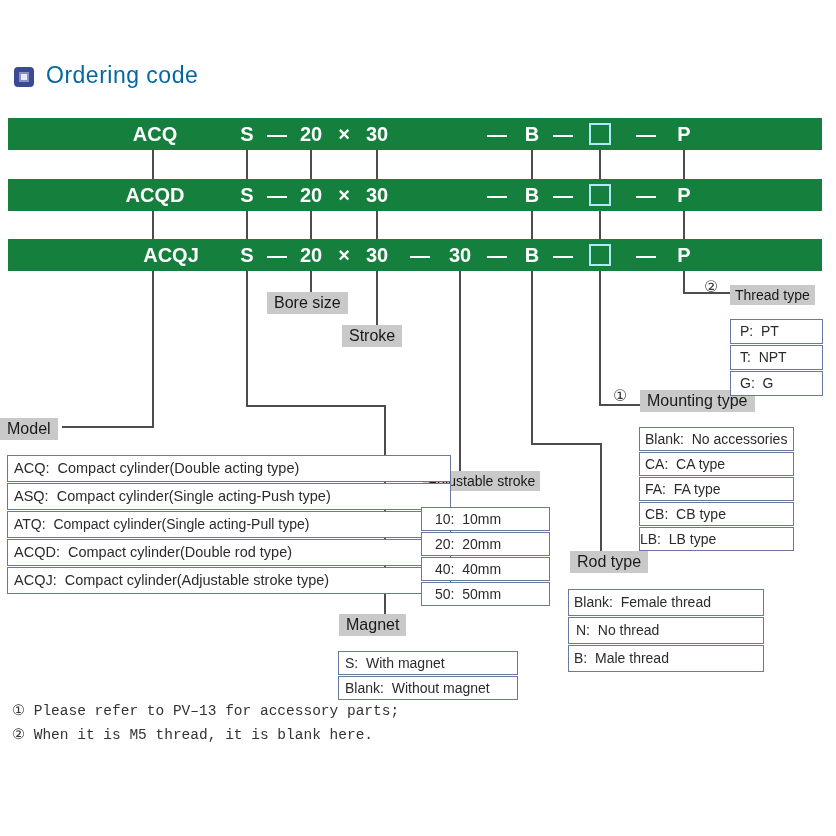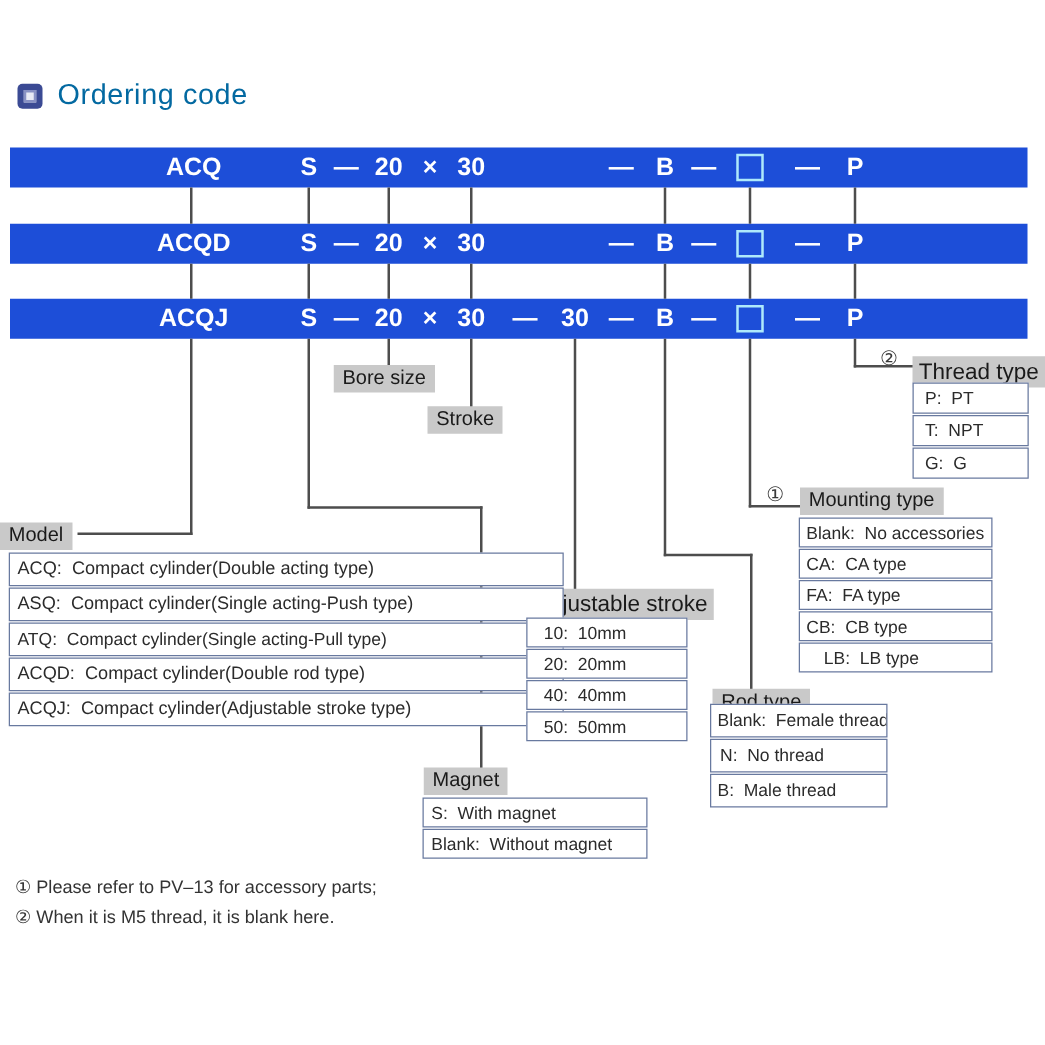--- a/index.html
+++ b/index.html
@@ -8,40 +8,40 @@
     position:relative; width:836px; height:836px; background:#ffffff;
     font-family:"Liberation Sans","DejaVu Sans",sans-serif; color:#2b2b2b;
     overflow:hidden;
   }
   .ticon { position:absolute; left:14px; top:67px; width:20px; height:20px;
     background:#3b4a94; border-radius:4px; }
   .ticon .inner { position:absolute; left:5px; top:5px; width:10px; height:10px;
     background:#e8eaf5; border:2px solid #8891c4; }
   .title { position:absolute; left:46px; top:62px; font-size:23px; color:#0369a1; letter-spacing:0.5px; }
 
-  .bar { position:absolute; left:8px; width:814px; height:32px; background:#1d4ed8; }
+  .bar { position:absolute; left:8px; width:814px; height:32px; background:#15803d; }
   .seg { position:absolute; top:0; line-height:32px; transform:translateX(-50%);
     color:#ffffff; font-weight:bold; font-size:20px; white-space:pre; }
   .sq { position:absolute; top:5px; width:22px; height:22px; transform:translateX(-50%);
     border:2px solid #aee9fb; background:transparent; }
 
   .vl { position:absolute; width:2px; background:#4d4d4d; }
   .hl { position:absolute; height:2px; background:#4d4d4d; }
 
   .glabel { position:absolute; background:#c9c9c9; color:#1a1a1a;
     padding:2px 7px; font-size:16px; white-space:pre; }
-  .glabel.sm { font-size:18px; padding:2px 5px;text-align:center; }
+  .glabel.sm { font-size:14px; padding:2px 5px;text-align:center; }
 
-  .tbl { position:absolute; }
+  .tbl { position:absolute;margin-top:13px; }
   .trow { border:1px solid #68799f; background:#ffffff; color:#2b2b2b;
     font-size:14px; white-space:pre; overflow:hidden; }
   .trow + .trow { margin-top:1px; }
 
   .callout { position:absolute; font-size:16px; color:#3a3a3a; }
-  .fnote { position:absolute; left:12px; font-size:14.5px; color:#333333; white-space:pre; }
+  .fnote { position:absolute; left:12px; font-size:14.5px; color:#333333; white-space:pre;font-family:Liberation Mono, monospace; }
 </style>
 </head>
 <body>
 
 <div class="canvas">
 
   <div class="ticon">
       <div class="inner"></div>
     </div>
   <div class="title">Ordering code</div>
@@ -70,21 +70,21 @@
     <span class="seg" style="left:369px">30</span>
     <span class="seg" style="left:489px">—</span>
     <span class="seg" style="left:524px">B</span>
     <span class="seg" style="left:555px">—</span>
     <span class="sq" style="left:592px"></span>
     <span class="seg" style="left:638px">—</span>
     <span class="seg" style="left:676px">P</span>
   </div>
 
   <div class="bar" style="top:239px">
-    <span class="seg" style="left:147px">ACQJ</span>
+    <span class="seg" style="left:163px">ACQJ</span>
     <span class="seg" style="left:239px">S</span>
     <span class="seg" style="left:269px">—</span>
     <span class="seg" style="left:303px">20</span>
     <span class="seg" style="left:336px">×</span>
     <span class="seg" style="left:369px">30</span>
     <span class="seg" style="left:412px">—</span>
     <span class="seg" style="left:452px">30</span>
     <span class="seg" style="left:489px">—</span>
     <span class="seg" style="left:524px">B</span>
     <span class="seg" style="left:555px">—</span>
@@ -157,32 +157,32 @@
     <div class="trow" style="height:24px;line-height:22px;padding-left:13px">20:  20mm</div>
     <div class="trow" style="height:24px;line-height:22px;padding-left:13px">40:  40mm</div>
     <div class="trow" style="height:24px;line-height:22px;padding-left:13px">50:  50mm</div>
   </div>
 
   <div class="tbl" style="left:338px;top:638px;width:180px">
     <div class="trow" style="height:24px;line-height:22px;padding-left:6px">S:  With magnet</div>
     <div class="trow" style="height:24px;line-height:22px;padding-left:6px">Blank:  Without magnet</div>
   </div>
 
-  <div class="tbl" style="left:568px;top:563px;width:142px">
+  <div class="tbl" style="left:568px;top:576px;width:196px">
     <div class="trow" style="height:27px;line-height:25px;padding-left:5px">Blank:  Female thread</div>
     <div class="trow" style="height:27px;line-height:25px;padding-left:7px">N:  No thread</div>
     <div class="trow" style="height:27px;line-height:25px;padding-left:5px">B:  Male thread</div>
   </div>
 
   <div class="tbl" style="left:639px;top:414px;width:155px">
     <div class="trow" style="height:24px;line-height:22px;padding-left:5px">Blank:  No accessories</div>
     <div class="trow" style="height:24px;line-height:22px;padding-left:5px">CA:  CA type</div>
     <div class="trow" style="height:24px;line-height:22px;padding-left:5px">FA:  FA type</div>
     <div class="trow" style="height:24px;line-height:22px;padding-left:5px">CB:  CB type</div>
-    <div class="trow" style="height:24px;line-height:22px;padding-left:19px">LB:  LB type</div>
+    <div class="trow" style="height:24px;line-height:22px;padding-left:0">LB:  LB type</div>
   </div>
 
   <div class="tbl" style="left:730px;top:306px;width:93px">
     <div class="trow" style="height:25px;line-height:23px;padding-left:9px">P:  PT</div>
     <div class="trow" style="height:25px;line-height:23px;padding-left:9px">T:  NPT</div>
     <div class="trow" style="height:25px;line-height:23px;padding-left:9px">G:  G</div>
   </div>
 
   <div class="fnote" style="top:702px">① Please refer to PV–13 for accessory parts;</div>
   <div class="fnote" style="top:726px">② When it is M5 thread, it is blank here.</div>

